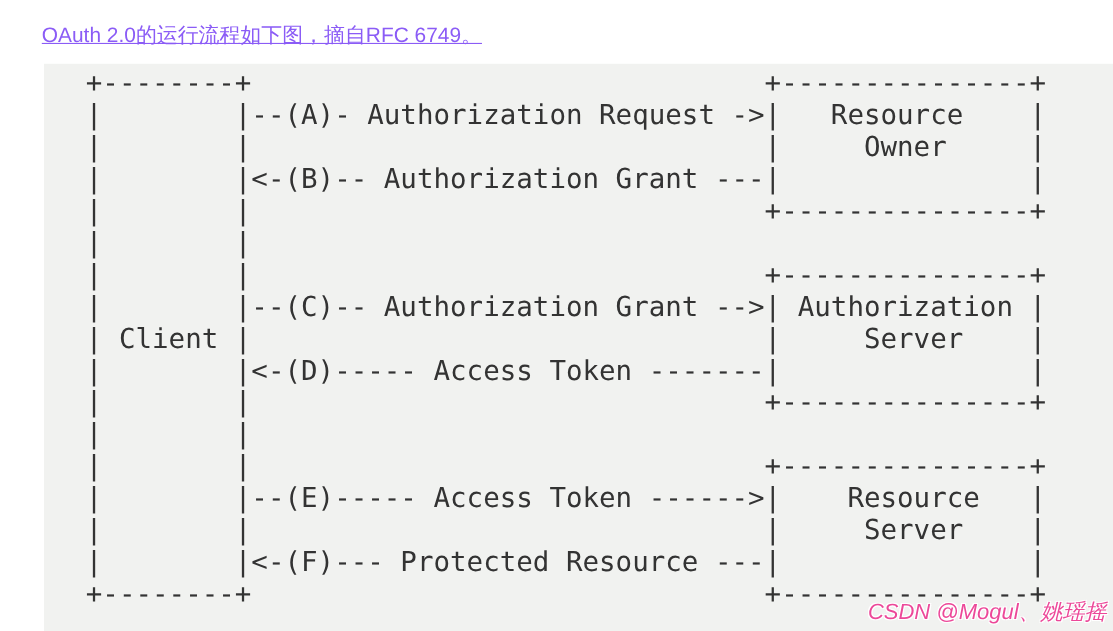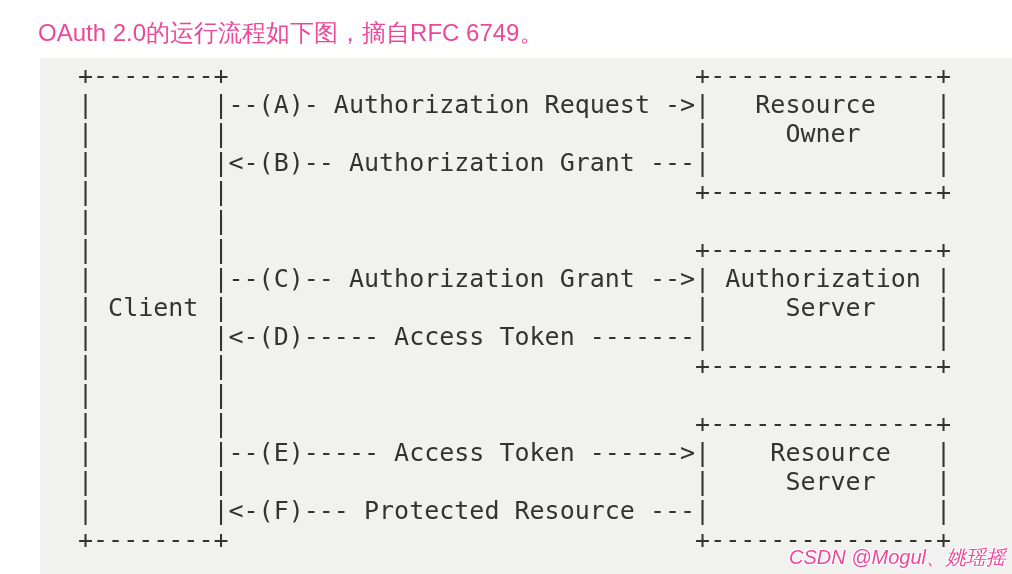--- a/index.html
+++ b/index.html
@@ -11,24 +11,25 @@
     position: relative;
     width: 1012px;
     height: 574px;
     overflow: hidden;
     font-family: "Liberation Sans", sans-serif;
   }
   .page-title {
     position: absolute;
     left: 38px;
     top: 22px;
-    font-size: 24px;
+    font-size: 19px;
     line-height: 22px;
-    color: #ec4899;
+    color: #8b5cf6;
     white-space: nowrap;
+    text-decoration: underline;
   }
   .code-block {
     position: absolute;
     left: 40px;
     top: 58px;
     right: 0;
     bottom: 0;
     background: #f1f2f0;
   }
   .ascii-diagram {

